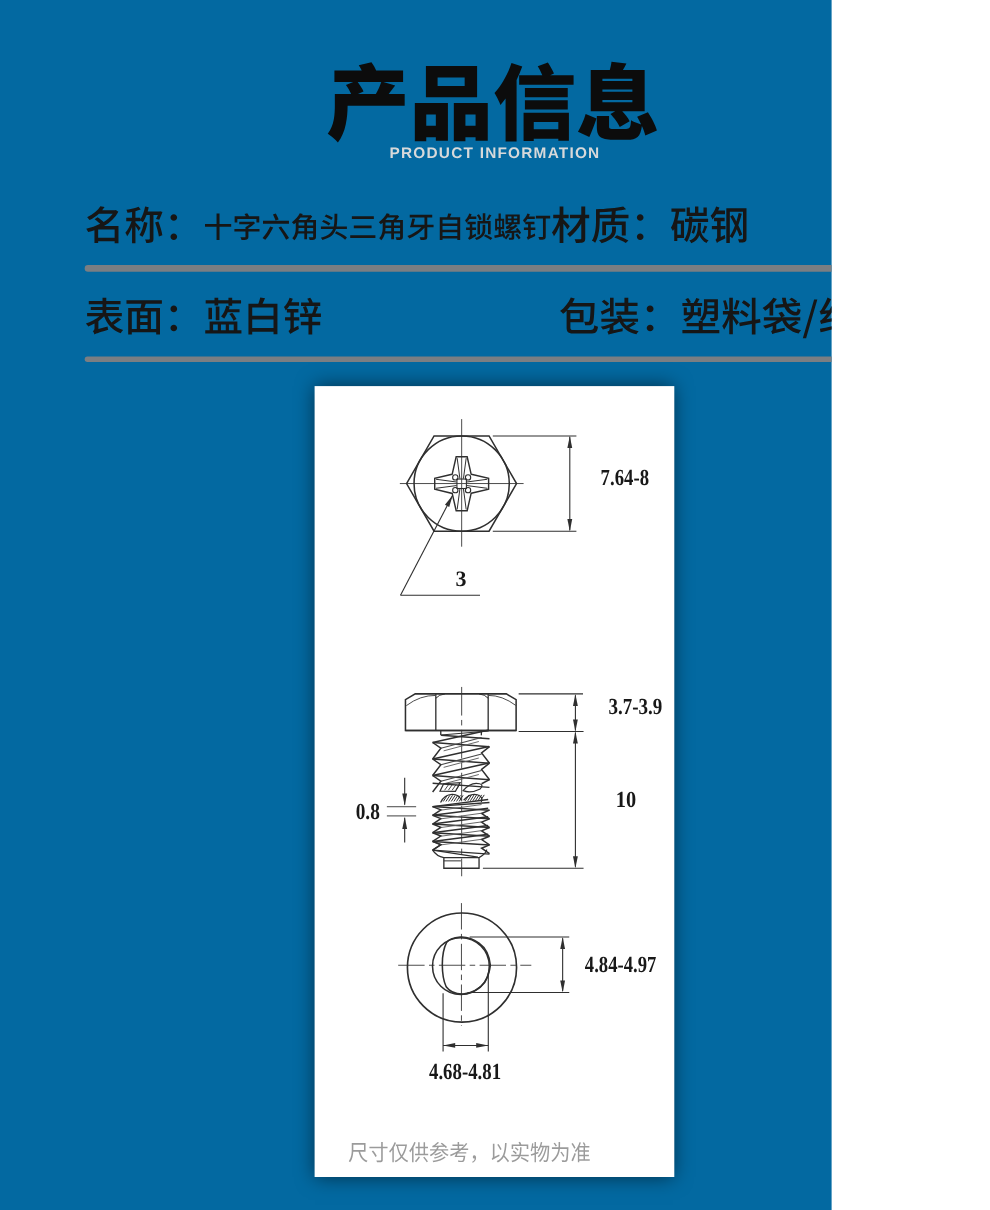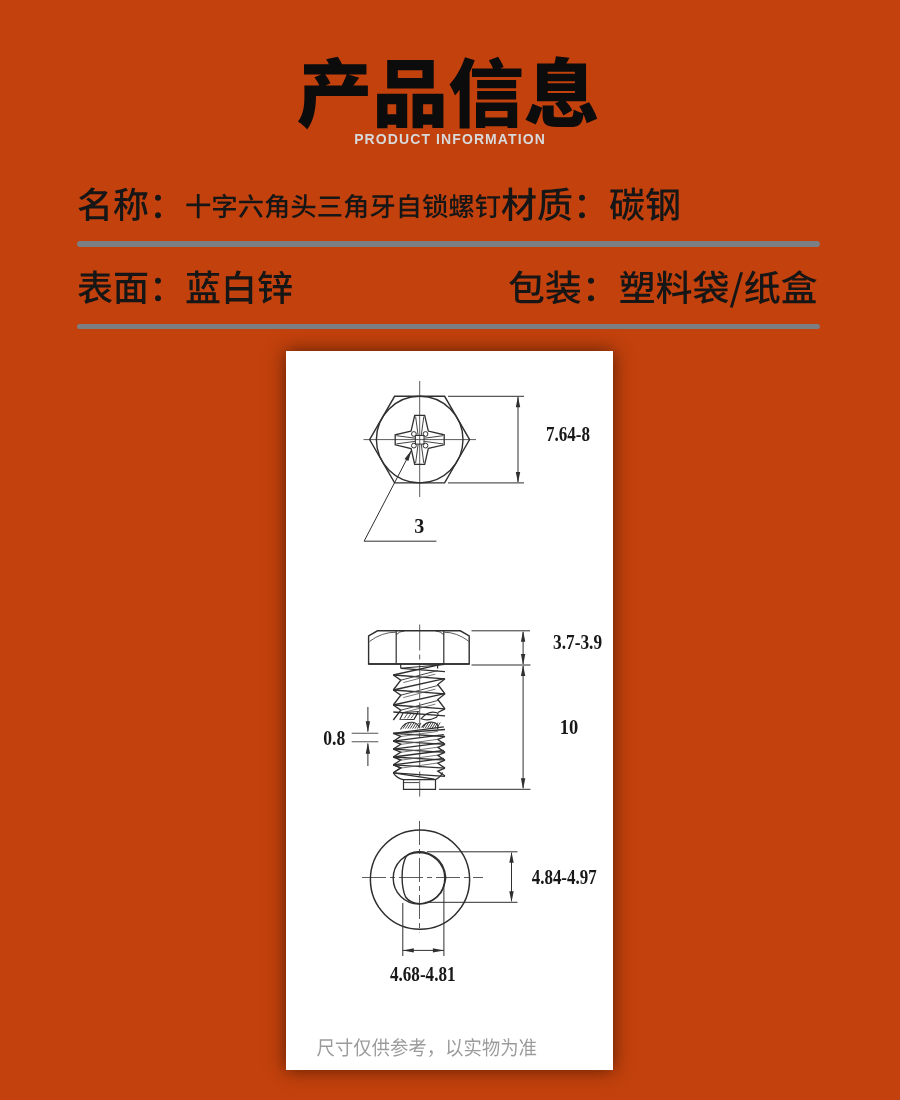--- a/index.html
+++ b/index.html
@@ -1,15 +1,15 @@
 <!DOCTYPE html>
 <html><head><meta charset="utf-8">
 <style>
 html,body{margin:0;padding:0;background:#fff;}
-.page{position:relative;width:900px;height:1100px;background:#c2410c;overflow:hidden;font-family:"Liberation Sans",sans-serif;}
+.page{position:relative;width:756px;height:1100px;background:#0369a1;overflow:hidden;font-family:"Liberation Sans",sans-serif;}
 .subtitle{position:absolute;left:0;top:130.6px;width:900px;text-align:center;font-size:14px;font-weight:bold;letter-spacing:1.1px;color:#d7d9da;}
 .divider{position:absolute;left:77px;width:743px;height:5.5px;background:#7b7e82;border-radius:3px;}
 .box{position:absolute;left:286px;top:351px;width:327px;height:719px;background:#fff;box-shadow:0 0 17px rgba(0,0,0,0.55);}
 svg.ov{position:absolute;left:0;top:0;}
 </style></head>
 <body>
 <div class="page">
 
 <div class="box"></div>
 

